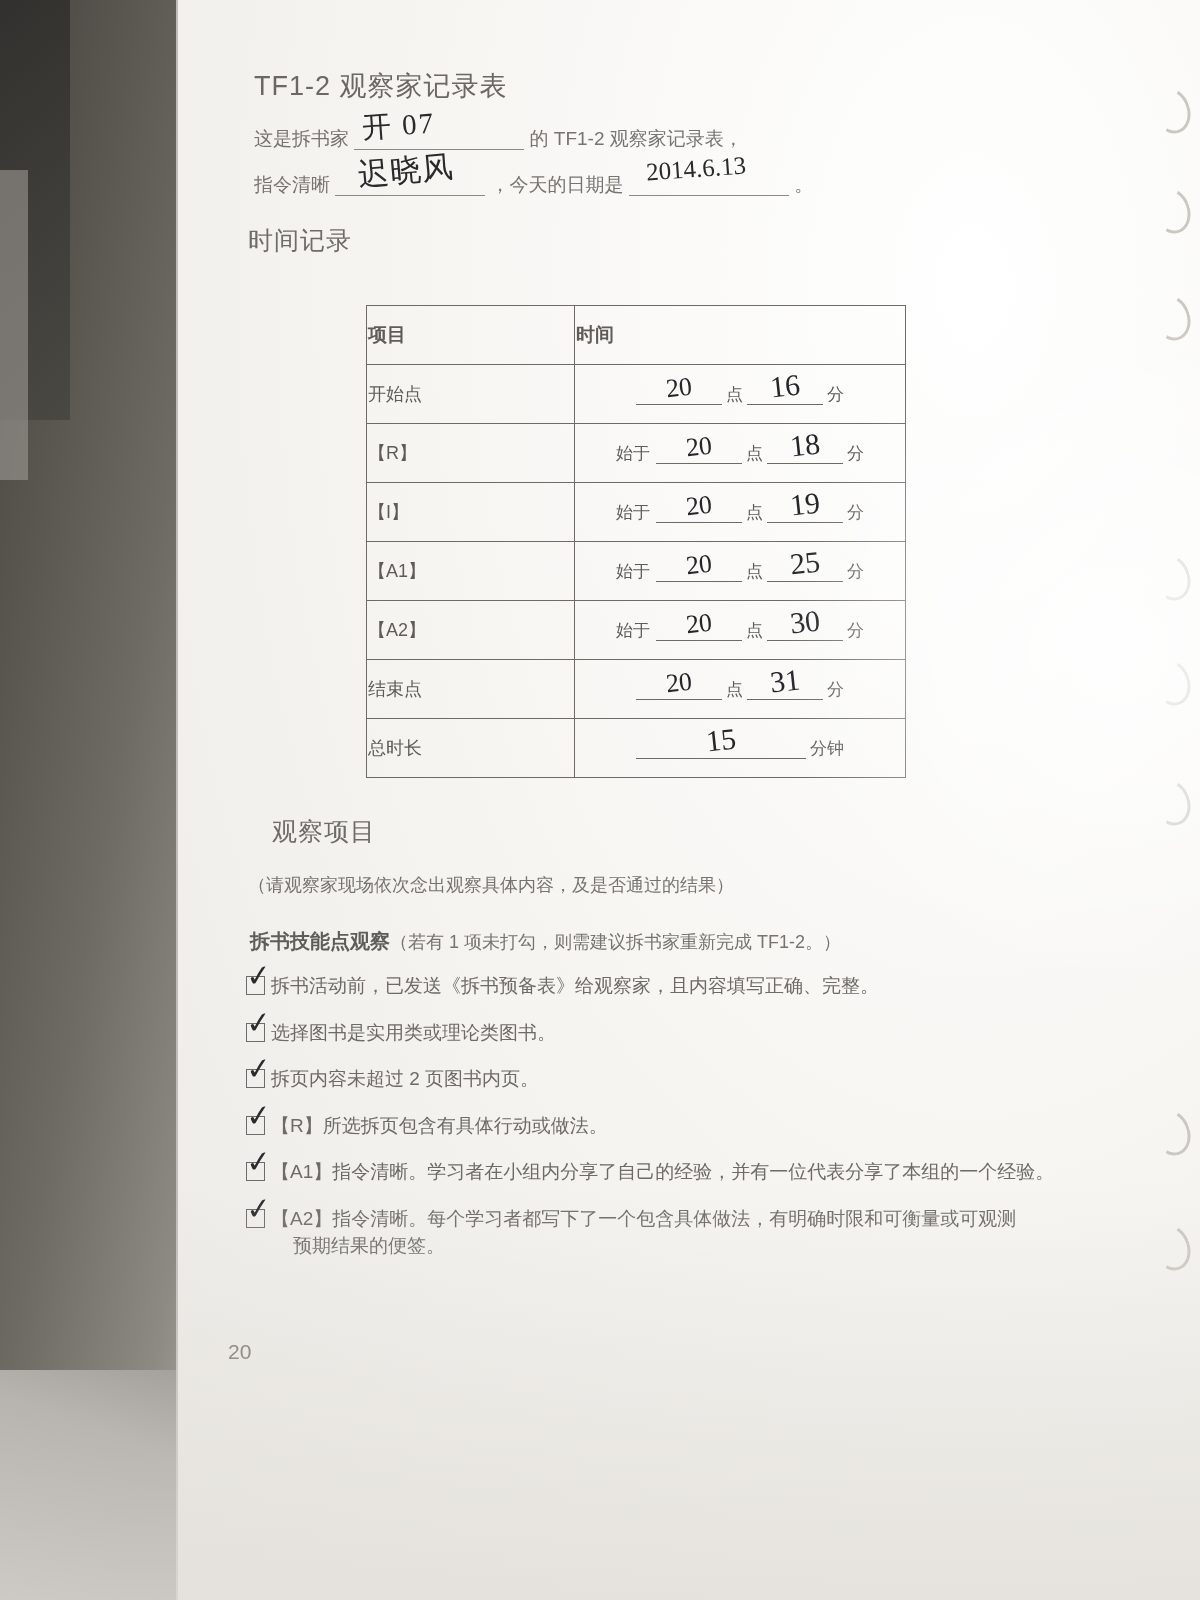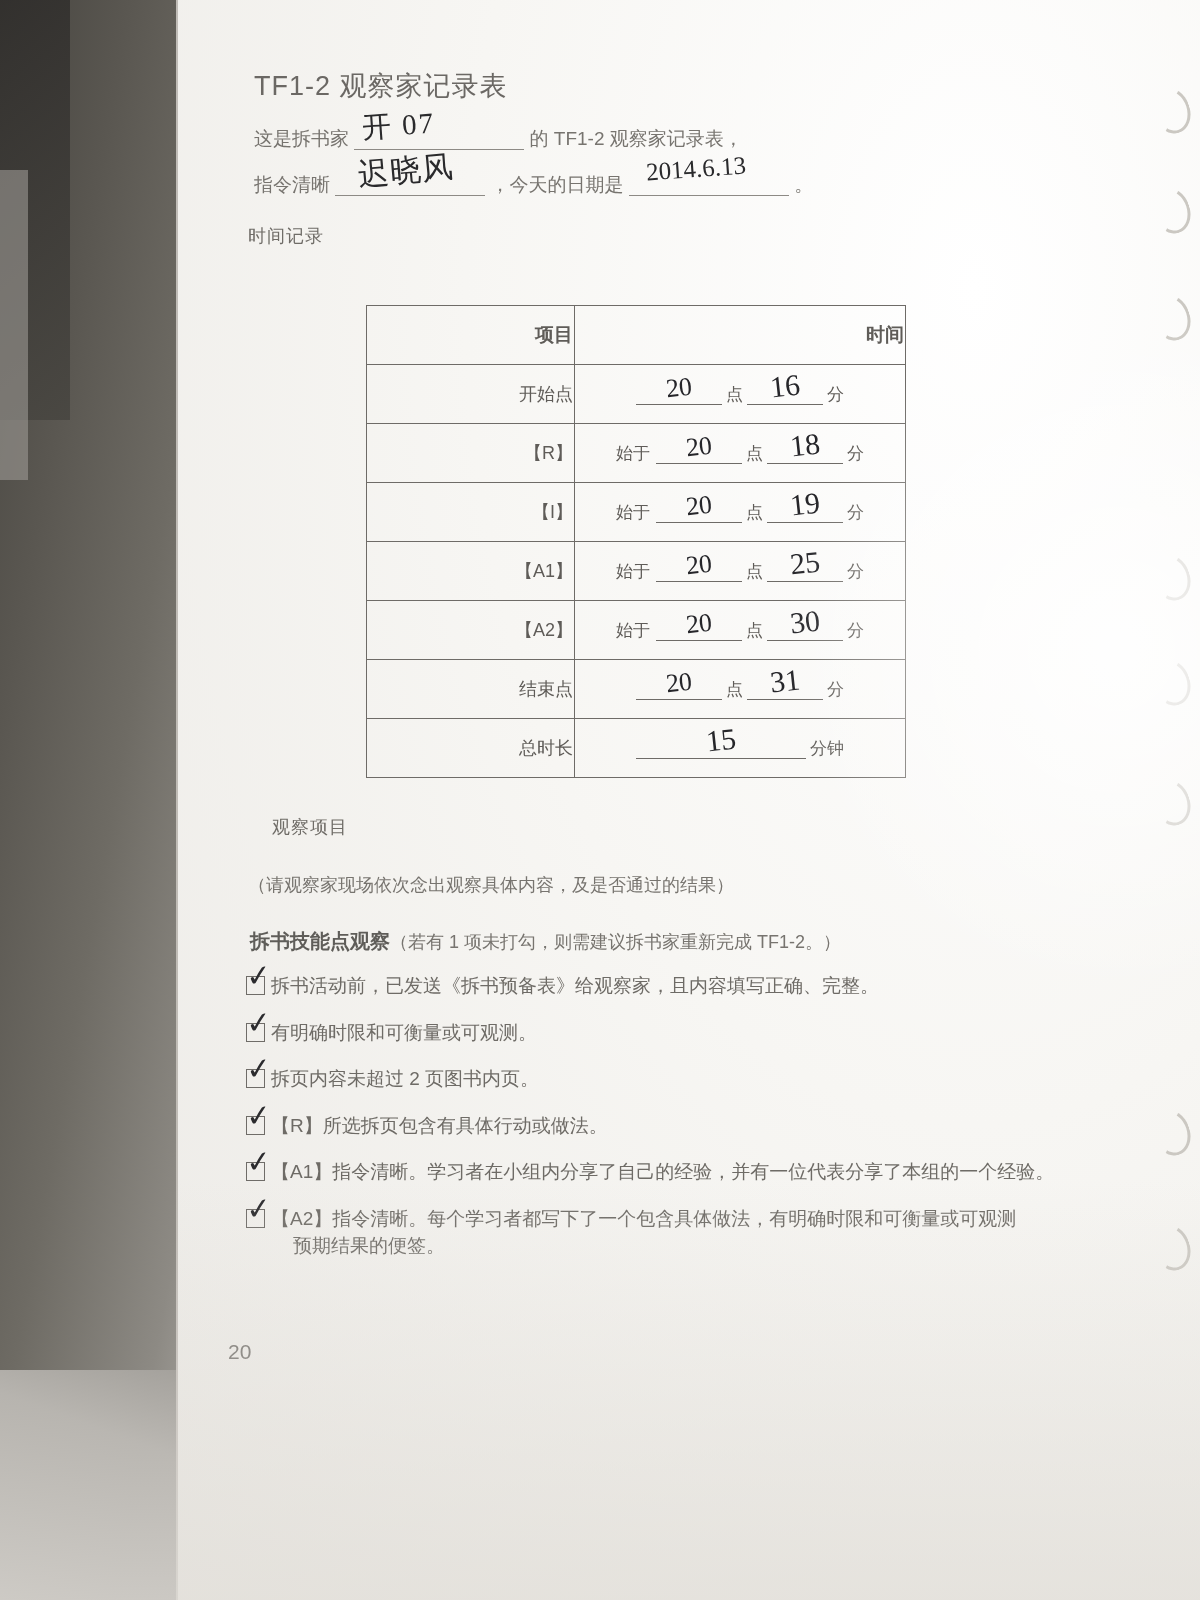--- a/index.html
+++ b/index.html
@@ -150,41 +150,41 @@
   }
   .hw-date {
     left: 470px; top: 155px;
     font-size: 25px;
     transform: rotate(-4deg);
   }
 
   .section-h {
     position: absolute;
     left: 72px;
-    font-size: 18px;
+    font-size: 25px;
     color: #6f6c67;
     letter-spacing: 1px;
     text-align: right;
   }
   .sec-time { top: 224px; }
   .sec-items { top: 815px; margin-left: 24px; }
 
   
   table.time {
     position: absolute;
     left: 190px; top: 305px;
     width: 540px;
     border-collapse: collapse;
     font-size: 18px;
     color: #5f5c58;
   }
   table.time td, table.time th {
     border: 1.3px solid #6e6b67;
     height: 56px;
-    text-align: right;
+    text-align: left;
     font-weight: normal;
   }
   table.time th { font-weight: bold; font-size: 19px; }
   table.time td.c1, table.time th.c1 { width: 205px; }
   .cell-val {
     position: relative;
     display: flex;
     align-items: center;
     justify-content: center;
     gap: 4px;
@@ -455,21 +455,21 @@
           <span class="box">
               <span class="tick">✓</span>
             </span>
           <span class="check-text">拆书活动前，已发送《拆书预备表》给观察家，且内容填写正确、完整。</span>
         </div>
 
         <div class="check-row">
           <span class="box">
               <span class="tick">✓</span>
             </span>
-          <span class="check-text">有明确时限和可衡量或可观测。</span>
+          <span class="check-text">选择图书是实用类或理论类图书。</span>
         </div>
 
         <div class="check-row">
           <span class="box">
               <span class="tick">✓</span>
             </span>
           <span class="check-text">拆页内容未超过 2 页图书内页。</span>
         </div>
 
         <div class="check-row">

